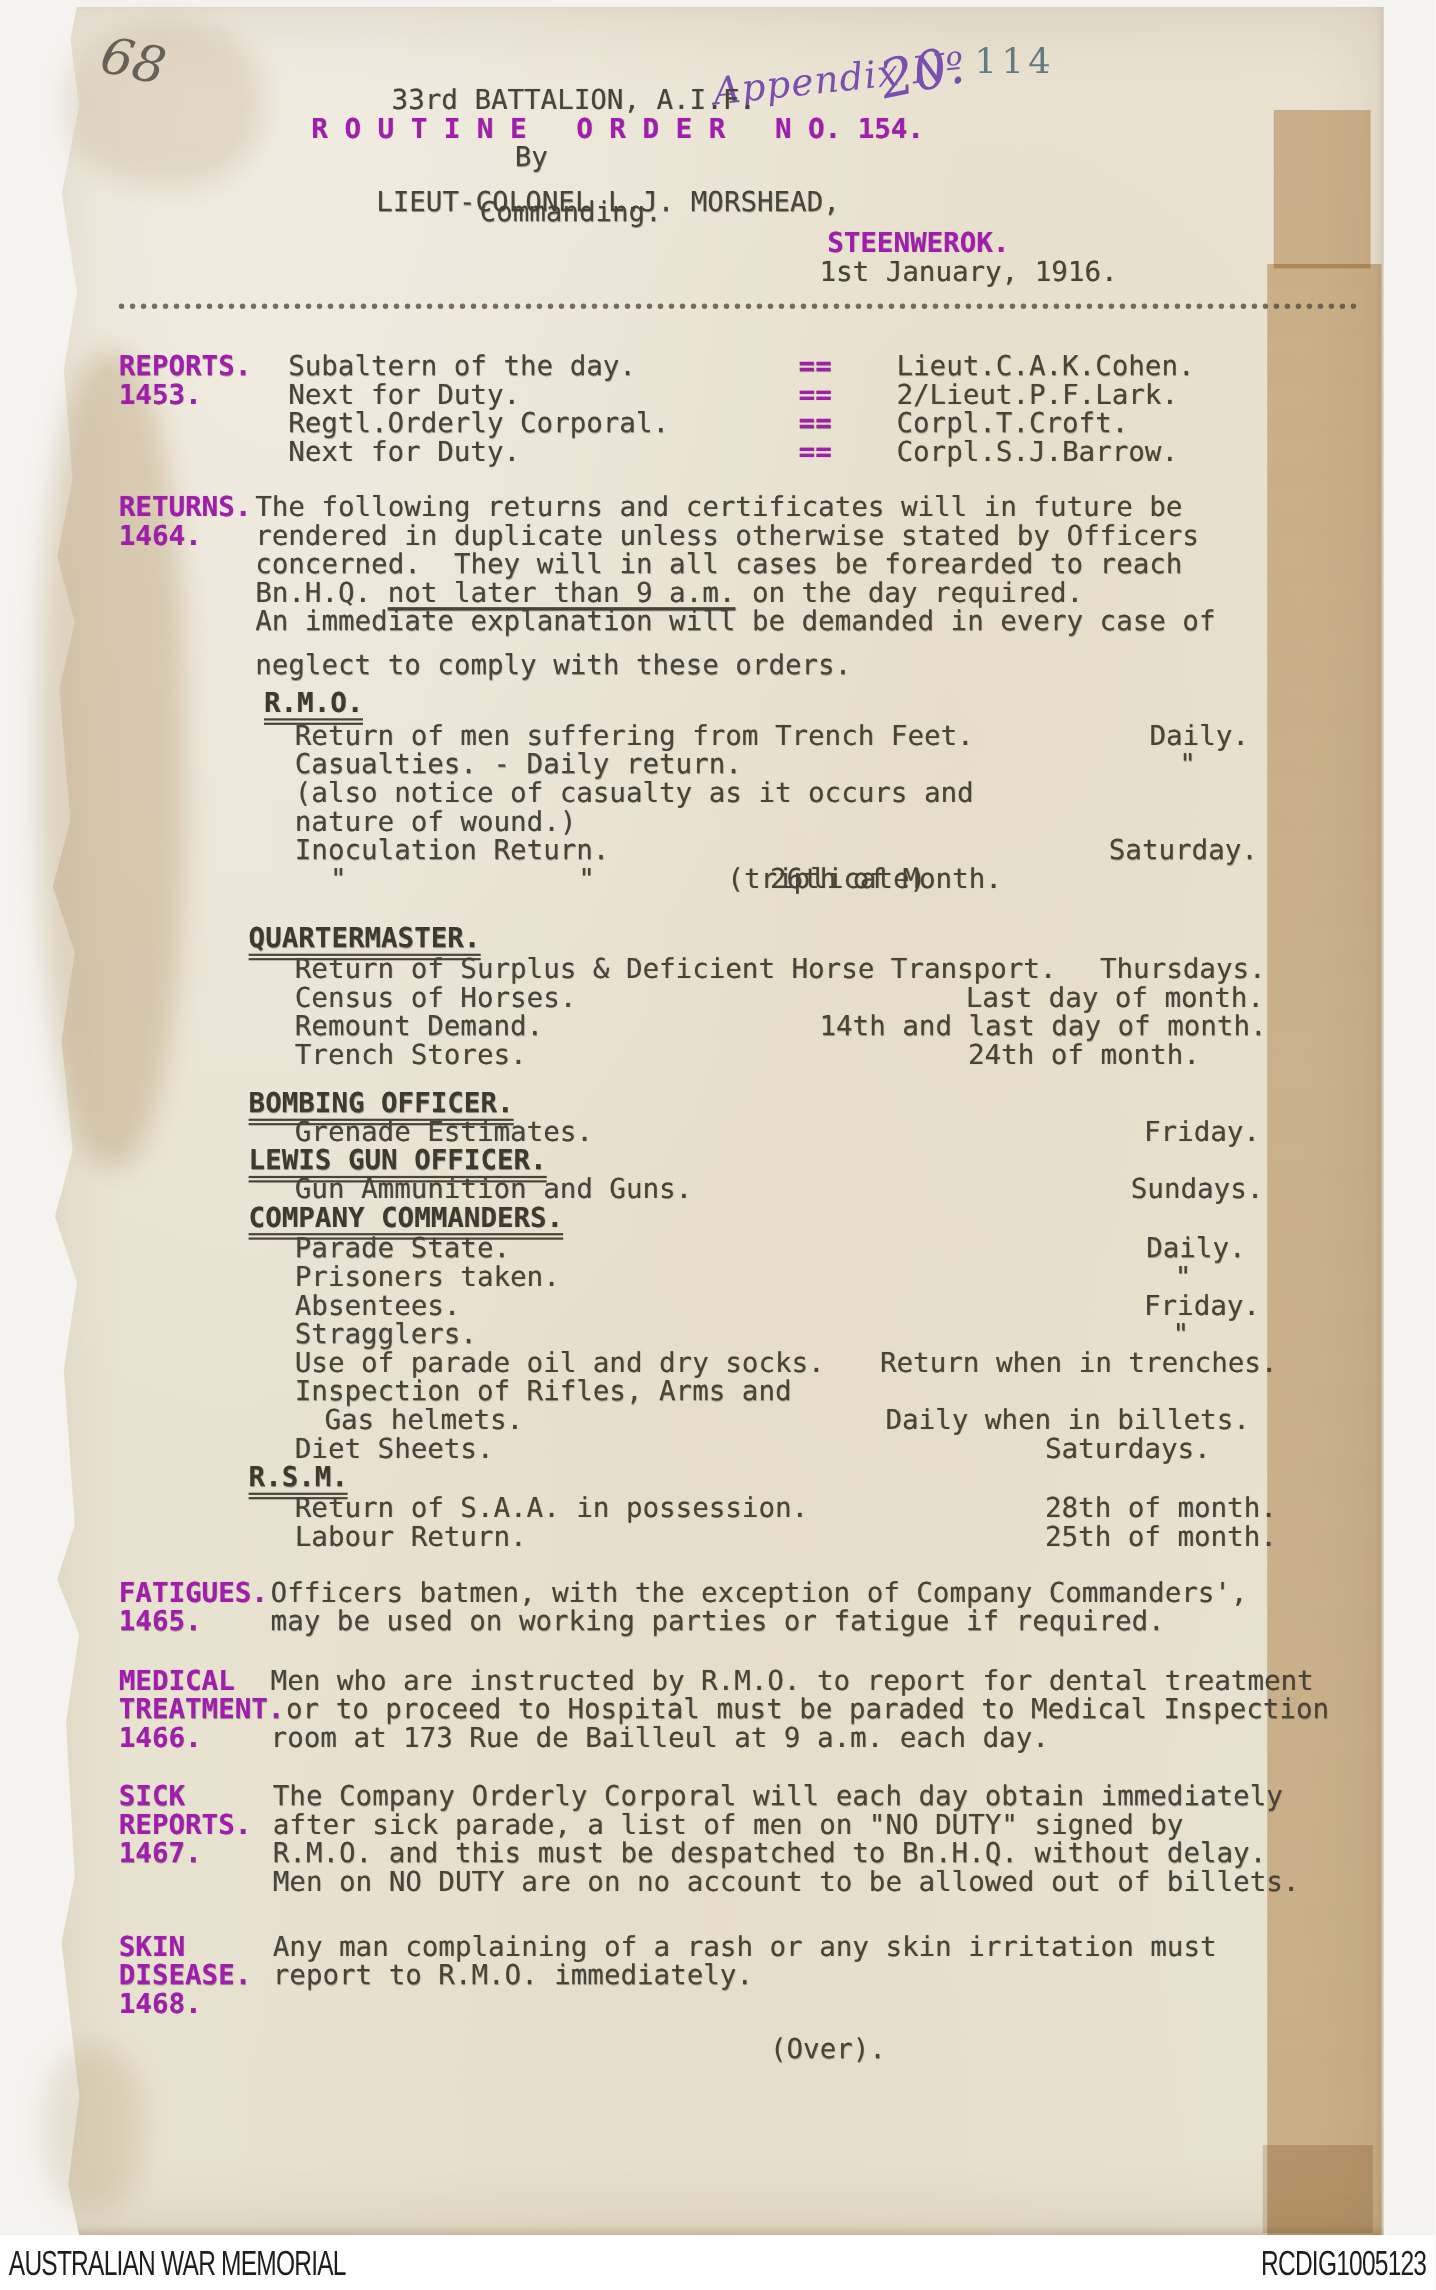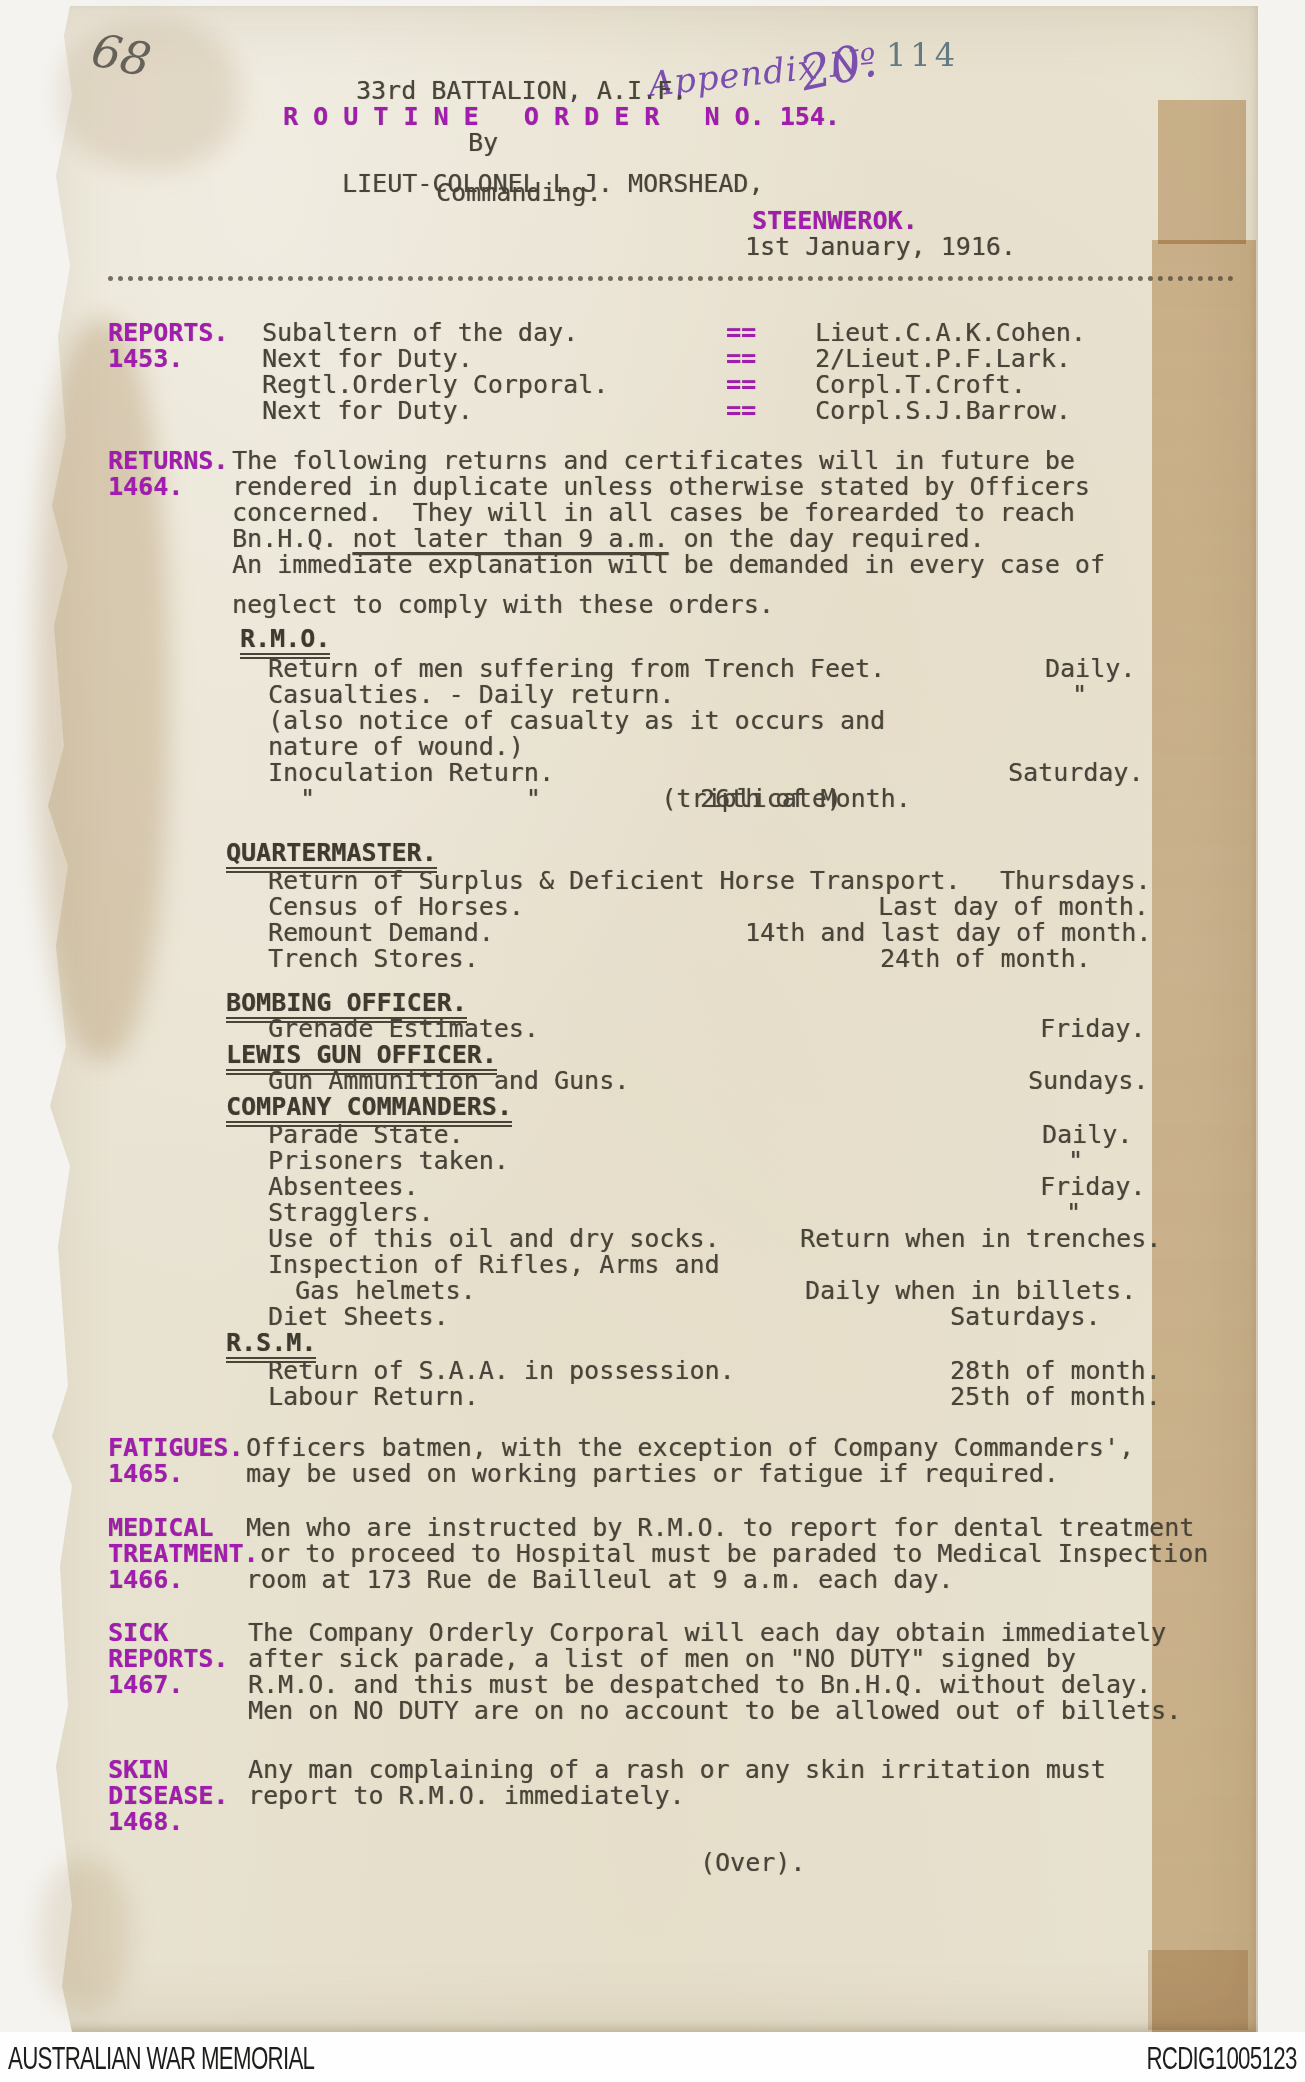--- a/index.html
+++ b/index.html
@@ -136,21 +136,21 @@
 
 <div class="tw hd" style="left:226px;top:1094px;">COMPANY COMMANDERS.</div>
 <div class="tw" style="left:268px;top:1122px;">Parade State.</div>
 <div class="tw" style="left:1042px;top:1122px;">Daily.</div>
 <div class="tw" style="left:268px;top:1148px;">Prisoners taken.</div>
 <div class="tw" style="left:1068px;top:1148px;">"</div>
 <div class="tw" style="left:268px;top:1174px;">Absentees.</div>
 <div class="tw" style="left:1040px;top:1174px;">Friday.</div>
 <div class="tw" style="left:268px;top:1200px;">Stragglers.</div>
 <div class="tw" style="left:1066px;top:1200px;">"</div>
-<div class="tw" style="left:268px;top:1226px;">Use of this oil and dry socks.</div>
+<div class="tw" style="left:268px;top:1226px;">Use of parade oil and dry socks.</div>
 <div class="tw" style="left:800px;top:1226px;">Return when in trenches.</div>
 <div class="tw" style="left:268px;top:1252px;">Inspection of Rifles, Arms and</div>
 <div class="tw" style="left:295px;top:1278px;">Gas helmets.</div>
 <div class="tw" style="left:805px;top:1278px;">Daily when in billets.</div>
 <div class="tw" style="left:268px;top:1304px;">Diet Sheets.</div>
 <div class="tw" style="left:950px;top:1304px;">Saturdays.</div>
 
 <div class="tw hd" style="left:226px;top:1330px;">R.S.M.</div>
 <div class="tw" style="left:268px;top:1358px;">Return of S.A.A. in possession.</div>
 <div class="tw" style="left:950px;top:1358px;">28th of month.</div>

